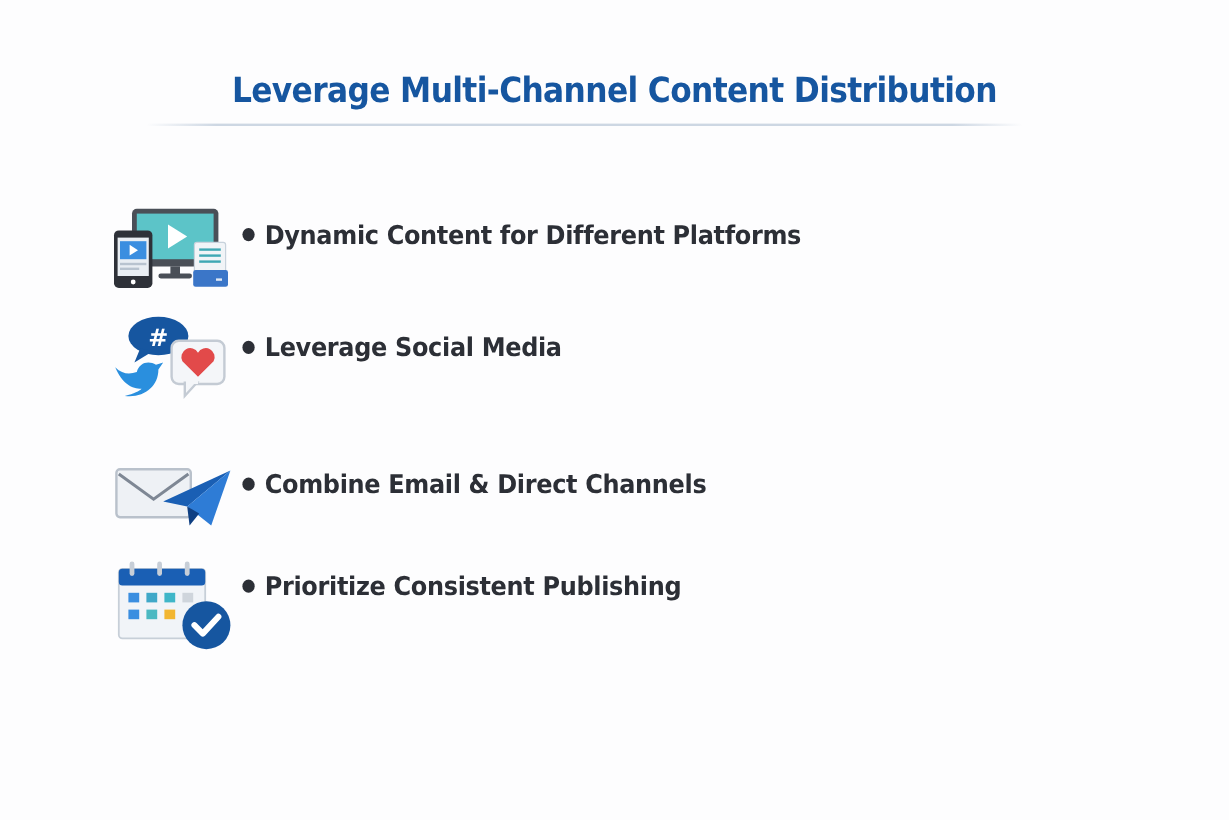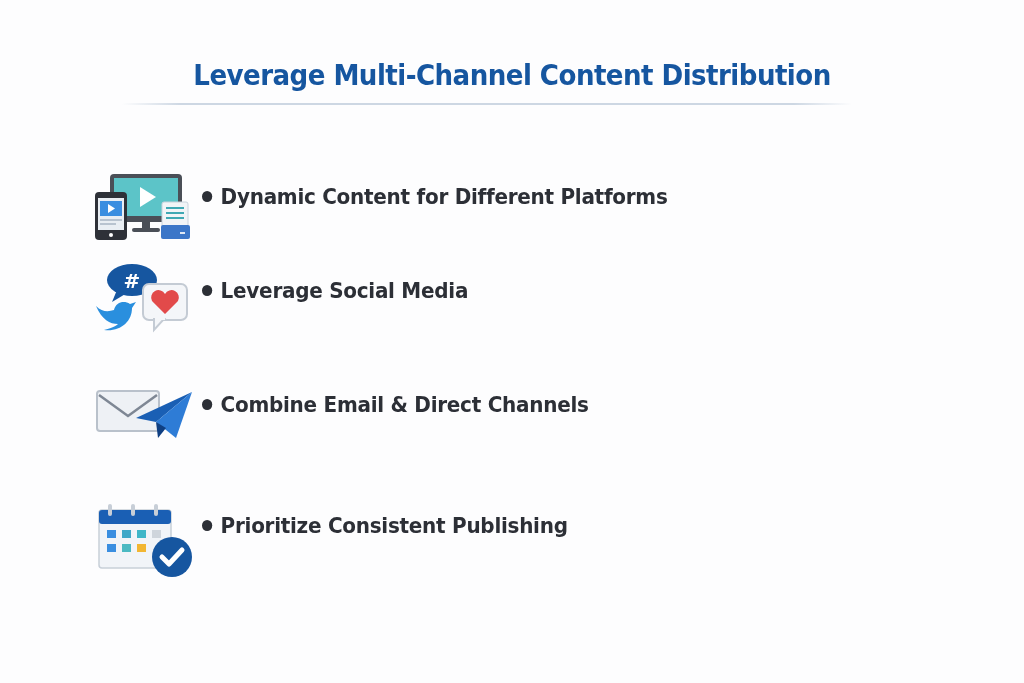--- a/index.html
+++ b/index.html
@@ -84,21 +84,21 @@
   <svg class="icon" viewBox="0 0 102 80">
     <rect x="5" y="13" width="62" height="40" rx="3" fill="#eef1f5" stroke="#b9c1cb" stroke-width="2"></rect>
     <polyline points="7,17 36,38 65,17" fill="none" stroke="#7e8794" stroke-width="2.5"></polyline>
     <polygon points="100,14 44,40 64,44" fill="#1a5fb4"></polygon>
     <polygon points="100,14 64,44 84,60" fill="#2e7cd6"></polygon>
     <polygon points="64,44 66,60 74,50" fill="#0f3f82"></polygon>
   </svg>
   <div class="label" style="top:14px;">Combine Email &amp; Direct Channels</div>
 </div>
 
-<div class="item" style="top:500px;">
+<div class="item" style="top:464px;">
   <svg class="icon" viewBox="0 0 102 80">
     <rect x="7" y="10" width="72" height="58" rx="3" fill="#f1f4f8" stroke="#c7cfd8" stroke-width="1.5"></rect>
     <rect x="7" y="10" width="72" height="14" rx="3" fill="#1a5fb4"></rect>
     <rect x="16" y="4" width="4" height="12" rx="2" fill="#c7ced7"></rect>
     <rect x="39" y="4" width="4" height="12" rx="2" fill="#c7ced7"></rect>
     <rect x="62" y="4" width="4" height="12" rx="2" fill="#c7ced7"></rect>
     <rect x="15" y="30" width="9" height="8" fill="#3a8ee0"></rect>
     <rect x="30" y="30" width="9" height="8" fill="#3fa8c8"></rect>
     <rect x="45" y="30" width="9" height="8" fill="#3fb6c8"></rect>
     <rect x="60" y="30" width="9" height="8" fill="#cfd5dc"></rect>

